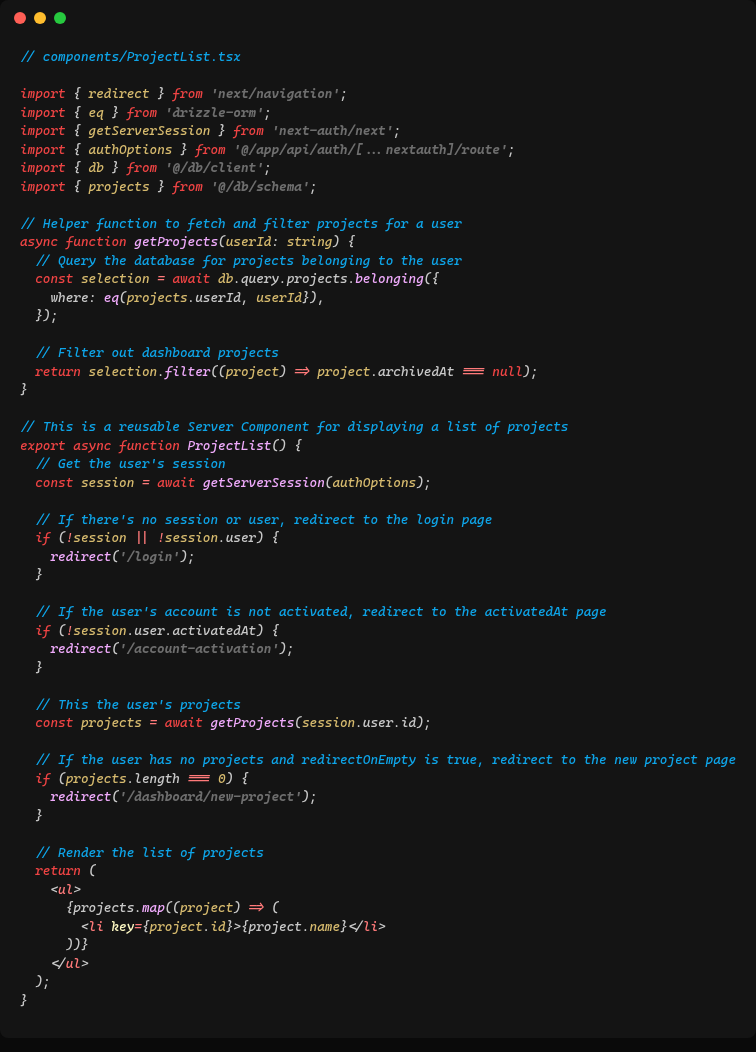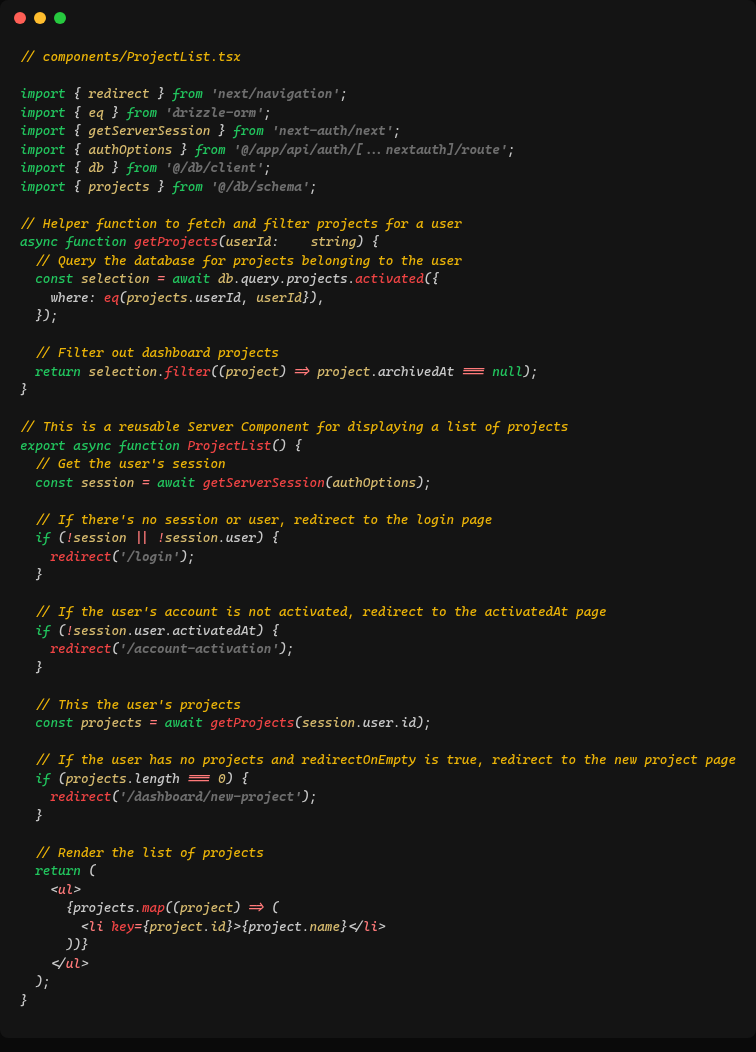--- a/index.html
+++ b/index.html
@@ -32,32 +32,32 @@
 .dot.yellow { background: #ffbd2e; }
 .dot.green { background: #27c93f; }
 .code {
   padding: 12px 20px 28px 20px;
   font-size: 13px;
   line-height: 18.5px;
   white-space: pre;
   color: #c9c9c9;
   font-style: italic;
 }
-.cm { color: #eab308; font-style: italic; }
-.kw { color: #22c55e; }
-.fn { color: #ef4444; font-style: italic; }
+.cm { color: #0ea5e9; font-style: italic; }
+.kw { color: #ef4444; }
+.fn { color: #f0abfc; font-style: italic; }
 .id { color: #d6ba6e; }
 .str { color: #6e6e6e; font-style: italic; font-weight: bold; }
 .num { color: #d6ba6e; }
 .op { color: #ff7a7a; }
 .pn { color: #c9c9c9; }
-.ty { color: #d6ba6e; margin-left: 24px; }
+.ty { color: #d6ba6e; }
 .tag { color: #ff7a7a; text-align: right; }
 .prop { color: #d6ba6e; }
-.attr { color: #ef4444; }
+.attr { color: #fef9c3; }
 </style>
 </head>
 <body>
 
 <div class="window">
   <div class="titlebar">
     <div class="dot red"></div>
     <div class="dot yellow"></div>
     <div class="dot green"></div>
   </div>
@@ -66,21 +66,21 @@
 <span class="kw">import</span> <span class="pn">{</span> <span class="id">redirect</span> <span class="pn">}</span> <span class="kw">from</span> <span class="str">'next/navigation'</span><span class="pn">;</span>
 <span class="kw">import</span> <span class="pn">{</span> <span class="id">eq</span> <span class="pn">}</span> <span class="kw">from</span> <span class="str">'drizzle-orm'</span><span class="pn">;</span>
 <span class="kw">import</span> <span class="pn">{</span> <span class="id">getServerSession</span> <span class="pn">}</span> <span class="kw">from</span> <span class="str">'next-auth/next'</span><span class="pn">;</span>
 <span class="kw">import</span> <span class="pn">{</span> <span class="id">authOptions</span> <span class="pn">}</span> <span class="kw">from</span> <span class="str">'@/app/api/auth/[...nextauth]/route'</span><span class="pn">;</span>
 <span class="kw">import</span> <span class="pn">{</span> <span class="id">db</span> <span class="pn">}</span> <span class="kw">from</span> <span class="str">'@/db/client'</span><span class="pn">;</span>
 <span class="kw">import</span> <span class="pn">{</span> <span class="id">projects</span> <span class="pn">}</span> <span class="kw">from</span> <span class="str">'@/db/schema'</span><span class="pn">;</span>
 
 <span class="cm">// Helper function to fetch and filter projects for a user</span>
 <span class="kw">async</span> <span class="kw">function</span> <span class="fn">getProjects</span><span class="pn">(</span><span class="id">userId</span><span class="pn">:</span> <span class="ty">string</span><span class="pn">) {</span>
   <span class="cm">// Query the database for projects belonging to the user</span>
-  <span class="kw">const</span> <span class="id">selection</span> <span class="op">=</span> <span class="kw">await</span> <span class="id">db</span><span class="pn">.</span><span class="pn">query</span><span class="pn">.</span><span class="pn">projects</span><span class="pn">.</span><span class="fn">activated</span><span class="pn">({</span>
+  <span class="kw">const</span> <span class="id">selection</span> <span class="op">=</span> <span class="kw">await</span> <span class="id">db</span><span class="pn">.</span><span class="pn">query</span><span class="pn">.</span><span class="pn">projects</span><span class="pn">.</span><span class="fn">belonging</span><span class="pn">({</span>
     <span class="pn">where</span><span class="pn">:</span> <span class="fn">eq</span><span class="pn">(</span><span class="id">projects</span><span class="pn">.</span><span class="pn">userId</span><span class="pn">,</span> <span class="id">userId</span><span class="pn">}),</span>
   <span class="pn">});</span>
 
   <span class="cm">// Filter out dashboard projects</span>
   <span class="kw">return</span> <span class="id">selection</span><span class="pn">.</span><span class="fn">filter</span><span class="pn">((</span><span class="id">project</span><span class="pn">)</span> <span class="op">=&gt;</span> <span class="id">project</span><span class="pn">.</span><span class="pn">archivedAt</span> <span class="op">===</span> <span class="kw">null</span><span class="pn">);</span>
 <span class="pn">}</span>
 
 <span class="cm">// This is a reusable Server Component for displaying a list of projects</span>
 <span class="kw">export</span> <span class="kw">async</span> <span class="kw">function</span> <span class="fn">ProjectList</span><span class="pn">()</span> <span class="pn">{</span>
   <span class="cm">// Get the user's session</span>

